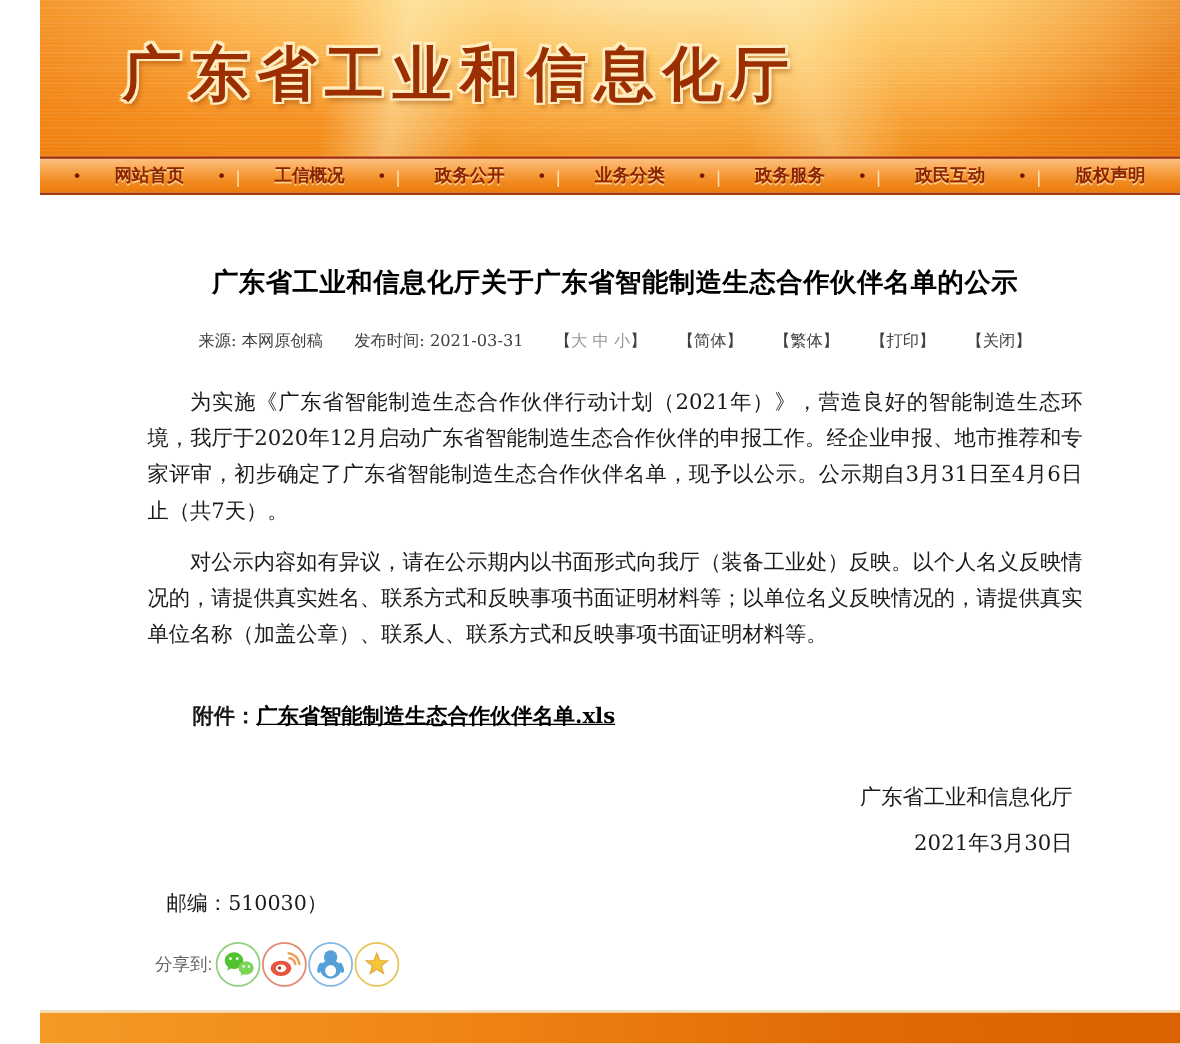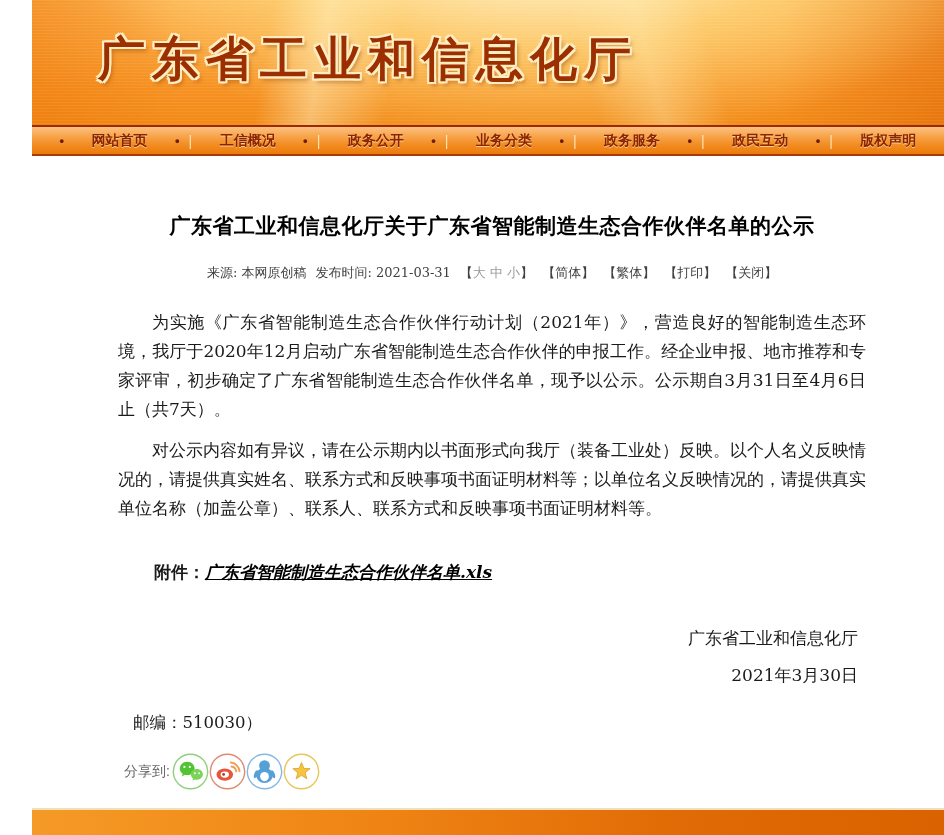--- a/index.html
+++ b/index.html
@@ -72,36 +72,36 @@
   }
   .article-title {
     margin-top:56px; text-align:center;
     font-family:"Liberation Sans", sans-serif;
     font-size:21px; font-weight:bold; color:#000;
     letter-spacing:.5px;
   }
   .meta {
     margin-top:24px; text-align:center;
     font-size:13px; color:#3f3f3f;
-    display:flex; justify-content:center; gap:9px; flex-wrap:nowrap;
+    display:flex; justify-content:center; gap:25px; flex-wrap:nowrap;
     white-space:nowrap;
   }
   .meta .ctrl { cursor:pointer; color:#3f3f3f; }
   .meta .dim { color:#999; }
   .body-p {
     margin-top:26px; font-size:17px; line-height:29px;
     text-indent:2em; text-align:justify;
   }
   .body-p + .body-p { margin-top:12px; }
   .attachment {
     margin-top:38px; margin-left:36px;
     font-size:17px; font-weight:bold;
   }
   .attachment a {
-    color:#000; text-decoration:underline; cursor:pointer; font-weight:bold;font-style:italic;
+    color:#000; text-decoration:underline; cursor:pointer; font-weight:bold;
   }
   .signature { margin-top:36px; text-align:right; padding-right:8px; font-size:17px; line-height:37px; }
   .contact { margin-top:14px; font-size:16.5px; line-height:29px; }
   .contact .l2 { margin-left:15px; margin-top:10px; }
   .share-row {
     margin-top:16px; margin-left:6px;
     display:flex; align-items:center; 
     font-family:"Liberation Sans", sans-serif;
   }
   .share-label { font-size:14px; color:#666; margin-right:2px; }

